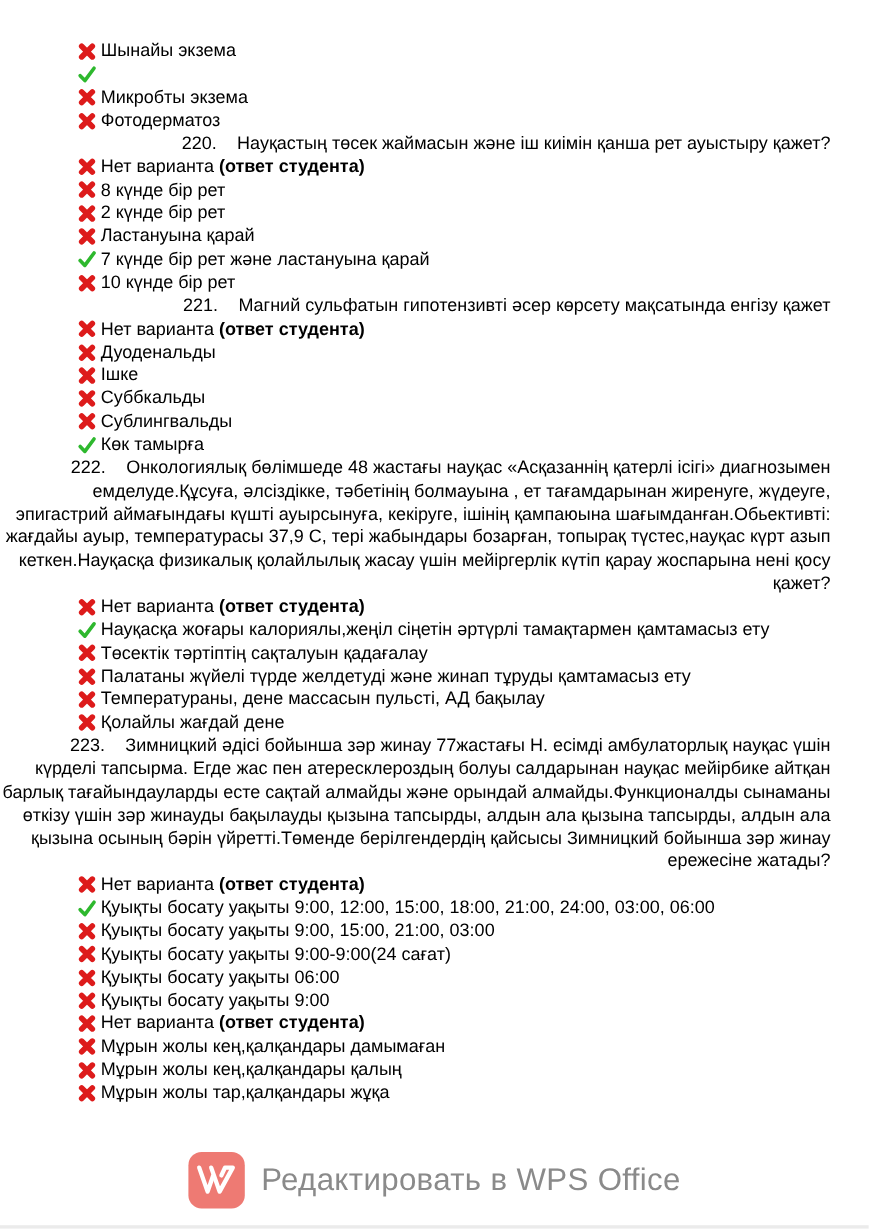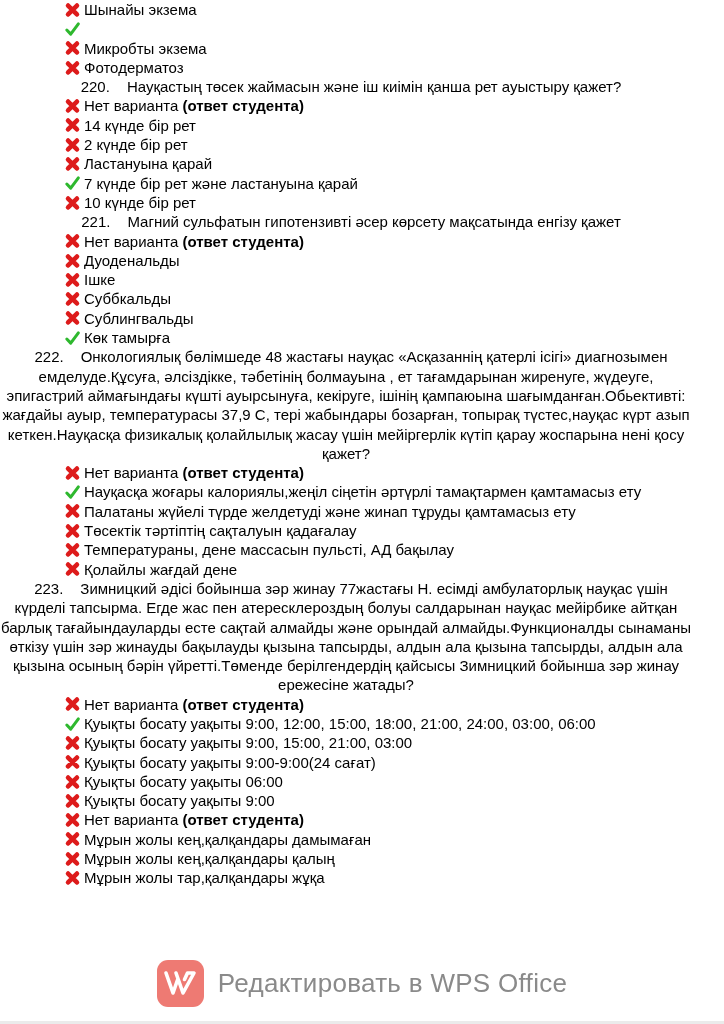--- a/index.html
+++ b/index.html
@@ -14,20 +14,21 @@
   html,body{margin:0;padding:0;}
   body{
     width:724px;height:1024px;
     background:var(--page-bg);
     font-family:"Liberation Sans", sans-serif;
     color:var(--ink);
     overflow:hidden;
   }
   .page{position:relative;width:724px;height:1024px;background:var(--page-bg);overflow:hidden;}
   .content{
+    padding-top:33px;
     font-size:15px;
     line-height:19.3px;
   }
   
   .option-row{
     display:flex;
     align-items:flex-start;
     margin-left:63px;
     margin-right:20px;
     white-space:nowrap;
@@ -40,21 +41,21 @@
   }
   .mark-icon svg{display:block;}
   .option-row .icon-check{display:none;}
   .option-row.mark-correct .icon-check{display:block;}
   .opt-text{white-space:pre-wrap;}
   .opt-bold{font-weight:bold;}
   
   .question-text{
     margin-right:32px;
     text-indent:10px;
-    text-align:center;
+    text-align:right;
   }
   .q-num{margin-right:17px;}
   
   .footer{
     position:absolute;
     left:0;right:0;
     top:957px;
     height:52px;
     display:flex;
     align-items:center;
@@ -141,21 +142,21 @@
     <span class="opt-label"><span class="opt-text">Нет варианта </span><span class="opt-bold">(ответ студента)</span></span>
   </div>
 
   <div class="option-row mark-wrong">
     <span class="mark-icon">
       <svg class="icon-cross" width="17" height="16" viewBox="0 0 18 18">
         <path d="M4 4 L14 14 M14 4 L4 14" stroke="var(--wrong)" stroke-width="5.2" stroke-linecap="round" fill="none"></path>
       </svg>
 
     </span>
-    <span class="opt-label"><span class="opt-text">14 күнде бір рет</span><span class="opt-bold"></span></span>
+    <span class="opt-label"><span class="opt-text">8 күнде бір рет</span><span class="opt-bold"></span></span>
   </div>
 
   <div class="option-row mark-wrong">
     <span class="mark-icon">
       <svg class="icon-cross" width="17" height="16" viewBox="0 0 18 18">
         <path d="M4 4 L14 14 M14 4 L4 14" stroke="var(--wrong)" stroke-width="5.2" stroke-linecap="round" fill="none"></path>
       </svg>
 
     </span>
     <span class="opt-label"><span class="opt-text">2 күнде бір рет</span><span class="opt-bold"></span></span>
@@ -281,31 +282,31 @@
     <span class="opt-label"><span class="opt-text">Науқасқа жоғары калориялы,жеңіл сіңетін әртүрлі тамақтармен қамтамасыз ету</span><span class="opt-bold"></span></span>
   </div>
 
   <div class="option-row mark-wrong">
     <span class="mark-icon">
       <svg class="icon-cross" width="17" height="16" viewBox="0 0 18 18">
         <path d="M4 4 L14 14 M14 4 L4 14" stroke="var(--wrong)" stroke-width="5.2" stroke-linecap="round" fill="none"></path>
       </svg>
 
     </span>
+    <span class="opt-label"><span class="opt-text">Төсектік тәртіптің сақталуын қадағалау</span><span class="opt-bold"></span></span>
+  </div>
+
+  <div class="option-row mark-wrong">
+    <span class="mark-icon">
+      <svg class="icon-cross" width="17" height="16" viewBox="0 0 18 18">
+        <path d="M4 4 L14 14 M14 4 L4 14" stroke="var(--wrong)" stroke-width="5.2" stroke-linecap="round" fill="none"></path>
+      </svg>
+
+    </span>
     <span class="opt-label"><span class="opt-text">Палатаны жүйелі түрде желдетуді және жинап тұруды қамтамасыз ету</span><span class="opt-bold"></span></span>
-  </div>
-
-  <div class="option-row mark-wrong">
-    <span class="mark-icon">
-      <svg class="icon-cross" width="17" height="16" viewBox="0 0 18 18">
-        <path d="M4 4 L14 14 M14 4 L4 14" stroke="var(--wrong)" stroke-width="5.2" stroke-linecap="round" fill="none"></path>
-      </svg>
-
-    </span>
-    <span class="opt-label"><span class="opt-text">Төсектік тәртіптің сақталуын қадағалау</span><span class="opt-bold"></span></span>
   </div>
 
   <div class="option-row mark-wrong">
     <span class="mark-icon">
       <svg class="icon-cross" width="17" height="16" viewBox="0 0 18 18">
         <path d="M4 4 L14 14 M14 4 L4 14" stroke="var(--wrong)" stroke-width="5.2" stroke-linecap="round" fill="none"></path>
       </svg>
 
     </span>
     <span class="opt-label"><span class="opt-text">Температураны, дене массасын пульсті, АД бақылау</span><span class="opt-bold"></span></span>

